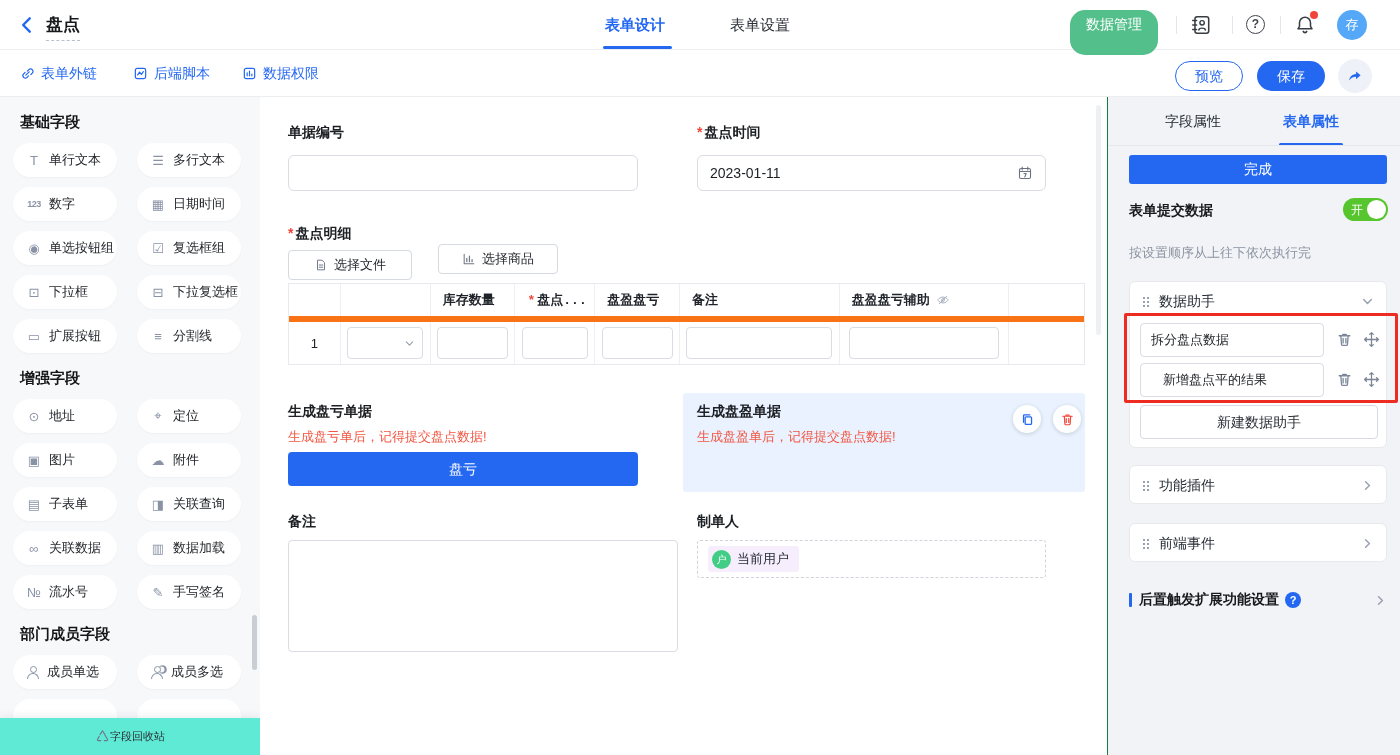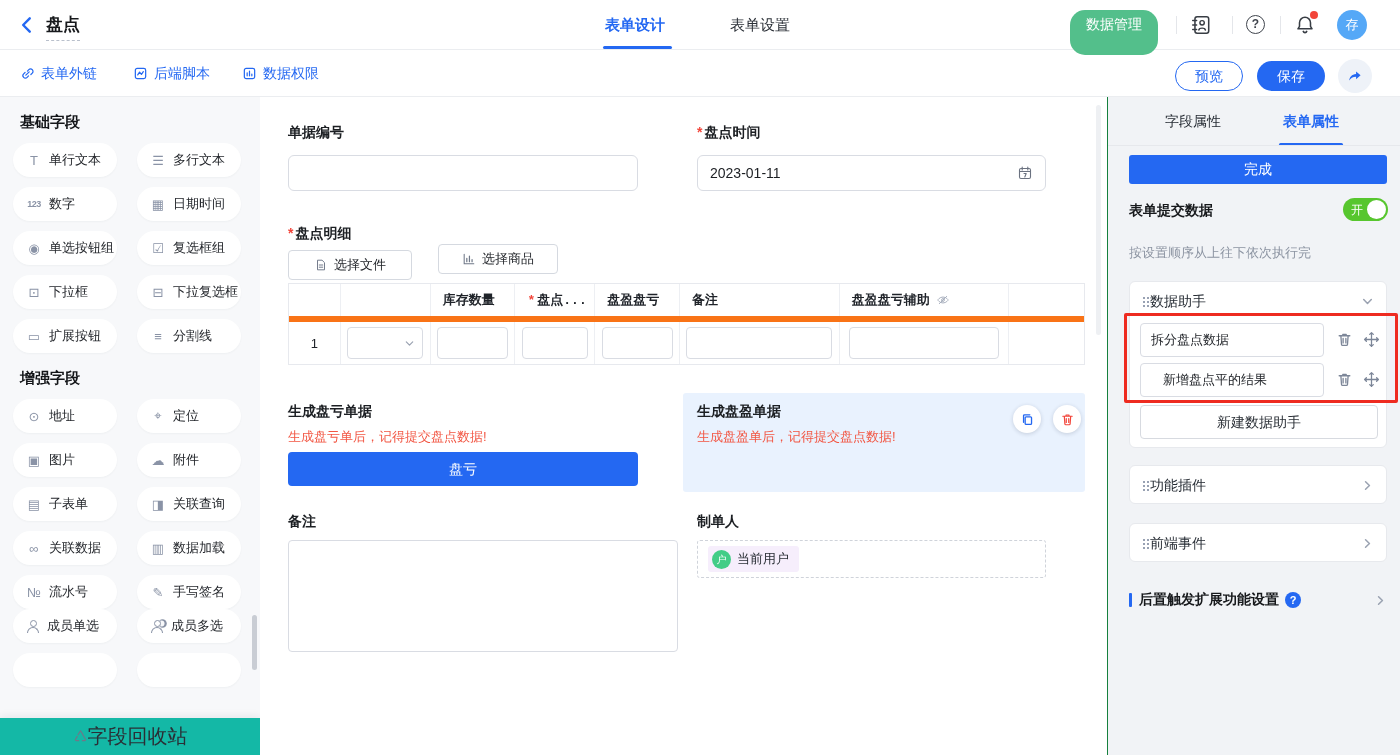--- a/index.html
+++ b/index.html
@@ -35,21 +35,21 @@
   .side-title { font-size:15px; font-weight:700; color:#141619; margin:0 0 11px 7px; }
   .side-title.gap { margin-top:16px; }
   .pill-grid { display:grid; grid-template-columns:104px 104px; column-gap:20px; row-gap:10px; }
   .fpill { height:34px; background:#fff; border-radius:17px; display:flex; align-items:center; padding-left:13px; gap:7px; font-size:13px; color:#23262b; cursor:grab; box-shadow:0 1px 2px rgba(30,40,60,.04); }
   .fpill .fi { color:#8a93a6; font-size:13px; width:16px; text-align:center; flex:none; }
   .fpill .fi.num { font-size:9px; font-weight:700; letter-spacing:-0.5px; }
   .person-ic { position:relative; width:14px; height:13px; flex:none; }
   .person-ic::before { content:""; position:absolute; top:0; left:4px; width:5px; height:5px; border:1.3px solid #8a93a6; border-radius:50%; }
   .person-ic::after { content:""; position:absolute; bottom:0; left:1px; width:10px; height:5px; border:1.3px solid #8a93a6; border-bottom:none; border-radius:6px 6px 0 0; }
   .person-ic.multi::before { box-shadow:4px 0 0 -0.5px #f7f8fa, 5px 0 0 0.8px #8a93a6; }
-  .recycle-bar { position:absolute; left:0; bottom:0; width:260px; height:37px; background:#14b8a6; box-shadow:0 -2px 8px rgba(30,40,60,.08); display:flex; align-items:center; justify-content:center; gap:0; font-size:20px; color:#2a2f36; cursor:pointer; z-index:5; }
+  .recycle-bar { position:absolute; left:0; bottom:0; width:260px; height:37px; background:#5eead4; box-shadow:0 -2px 8px rgba(30,40,60,.08); display:flex; align-items:center; justify-content:center; gap:0; font-size:11px; color:#2a2f36; cursor:pointer; z-index:5; }
   .side-scroll { position:absolute; right:3px; top:518px; width:5px; height:55px; border-radius:3px; background:#c9cdd4; }
 
   
   .canvas { position:absolute; left:260px; top:97px; width:847px; height:658px; background:#fff; overflow:hidden; }
   .flabel { position:absolute; font-size:14px; font-weight:700; color:#1c1f23; }
   .req { color:#f2453a; margin-right:2px; font-weight:700; }
   .tinput { position:absolute; height:36px; border:1px solid #d9dce3; border-radius:6px; background:#fff; font-size:14px; color:#1c1f23; display:flex; align-items:center; padding:0 12px; }
   .tinput .cal { margin-left:auto; color:#6b7280; }
   .obtn { position:absolute; height:30px; border:1px solid #d5d9e0; border-radius:4px; background:#fff; display:flex; align-items:center; justify-content:center; gap:6px; font-size:13px; color:#23262b; cursor:pointer; }
   .obtn .oi { color:#6f7888; }
@@ -84,21 +84,21 @@
   .ptab-line { position:absolute; left:0; top:48px; width:293px; height:1px; background:#e6e8ec; }
   .ptab-underline { position:absolute; top:46px; height:3px; background:#2468f2; border-radius:2px; }
   .done-btn { position:absolute; left:21px; top:58px; width:258px; height:29px; background:#2468f2; border-radius:3px; color:#fff; font-size:14px; text-align:center; line-height:29px; cursor:pointer; }
   .submit-label { position:absolute; left:21px; top:105px; font-size:14px; font-weight:700; color:#17191c; }
   .toggle { position:absolute; left:235px; top:101px; width:45px; height:23px; border-radius:12px; background:#57c62e; cursor:pointer; }
   .toggle .knob { position:absolute; right:2px; top:2px; width:19px; height:19px; border-radius:50%; background:#fff; }
   .toggle .ontxt { position:absolute; left:8px; top:4px; color:#fff; font-size:12px; }
   .pnote { position:absolute; left:21px; top:147px; font-size:13px; color:#8b93a1; }
   .pcard { position:absolute; left:21px; width:258px; background:#fff; border:1px solid #e7e9ed; border-radius:6px; }
   .drag-dots { width:8px; height:11px; background:radial-gradient(circle,#98a1b3 1.2px,transparent 1.4px); background-size:4px 4px; flex:none; }
-  .card-head { display:flex; align-items:center; height:39px; padding:0 12px; font-size:14px; color:#252b33; cursor:pointer;text-align:center; }
+  .card-head { display:flex; align-items:center; gap:9px; height:39px; padding:0 12px; font-size:14px; color:#252b33; cursor:pointer;text-align:center; }
   .chev { color:#9aa2b1; margin-left:auto; }
   .asst-item { position:absolute; left:10px; width:184px; height:34px; border:1px solid #d9dce3; border-radius:4px; display:flex; align-items:center; padding-left:10px; font-size:13px; color:#23262b; background:#fff; }
   .mini-ic { position:absolute; width:17px; height:17px; color:#7c8698; cursor:pointer; }
   .new-asst { position:absolute; left:10px; top:123px; width:238px; height:34px; border:1px solid #d7dae0; border-radius:4px; background:#fff; font-size:14px; color:#2a2f36; text-align:center; line-height:32px; cursor:pointer; }
   .post-row { position:absolute; left:21px; top:493px; width:258px; height:20px; display:flex; align-items:center; cursor:pointer; }
   .blue-bar { width:3px; height:14px; background:#2468f2; border-radius:1px; margin-right:7px; }
   .post-title { font-size:14px; font-weight:700; color:#17191c; }
   .q-badge { width:16px; height:16px; border-radius:50%; background:#2468f2; color:#fff; font-size:11px; font-weight:700; text-align:center; line-height:16px; margin-left:6px; }
 
   .red-annot { position:absolute; left:1124px; top:313px; width:274px; height:90px; border:3px solid #ee2b20; border-radius:2px; pointer-events:none; z-index:60; }
@@ -264,20 +264,21 @@
         <div class="fpill">
             <span class="fi">№</span>
             <span>流水号</span>
           </div>
         <div class="fpill">
             <span class="fi">✎</span>
             <span>手写签名</span>
           </div>
       </div>
 
+      <div class="side-title gap">部门成员字段</div>
       <div class="pill-grid">
         <div class="fpill">
             <span class="person-ic"></span>
             <span>成员单选</span>
           </div>
         <div class="fpill">
             <span class="person-ic multi"></span>
             <span>成员多选</span>
           </div>
         <div class="fpill"></div>

